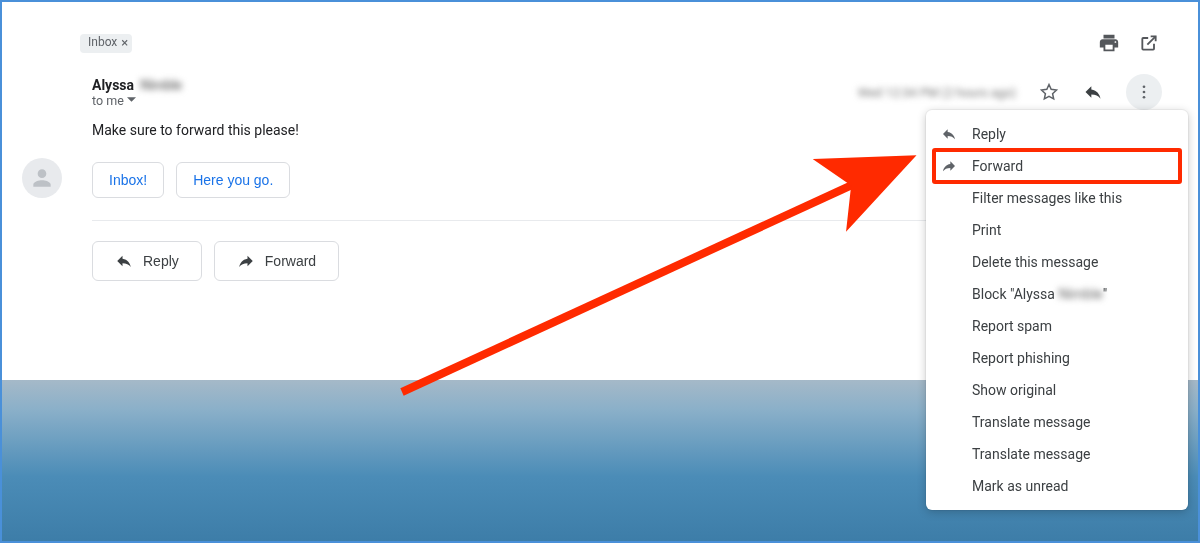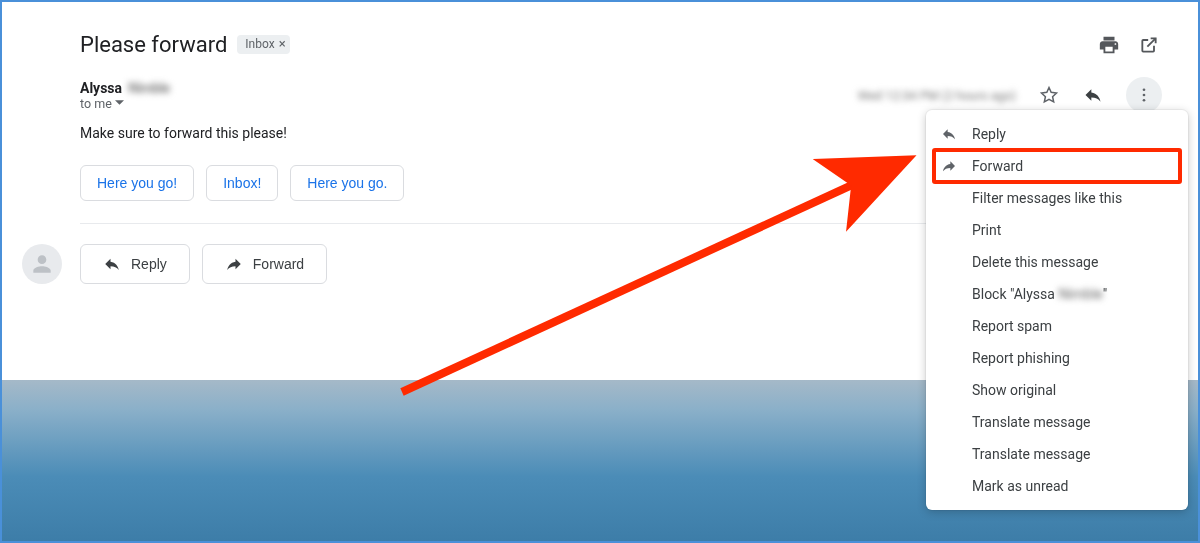--- a/index.html
+++ b/index.html
@@ -33,21 +33,21 @@
       color: #5f6368;
       display: inline-flex;
       align-items: center;
       gap: 4px;
       cursor: pointer;
     }
     .label-chip .x { font-size: 13px; color: #5f6368; }
     .header-actions { display: flex; gap: 18px; align-items: center; padding-right: 8px; }
     .icon-btn { width: 22px; height: 22px; color: #54575b; cursor: pointer; display: flex; align-items: center; justify-content: center; }
 
-    .message-row { display: flex; gap: 18px; align-items: flex-end; }
+    .message-row { display: flex; gap: 30px; align-items: center; }
     .avatar {
       width: 40px; height: 40px; border-radius: 50%;
       background: #e8eaed; display: flex; align-items: center; justify-content: center;
       flex-shrink: 0; margin-left: -10px;
     }
     .avatar svg { fill: #bdc1c6; }
     .message-content { flex: 1; }
     .sender-line { display: flex; align-items: center; justify-content: space-between; }
     .sender-left { display: flex; flex-direction: column; }
     .sender-name { font-size: 14px; font-weight: 700; color: #202124; display: flex; align-items: center; gap: 6px; }
@@ -114,21 +114,20 @@
 </head>
 <body>
 
 <div class="sky-strip"></div>
 <div class="ocean"></div>
 
 <div class="email-container">
 
   <div class="header-row">
     <div class="subject-area">
-      <span class="subject-title">Please forward</span>
       <span class="label-chip">
         <span>Inbox</span>
         <span class="x">×</span>
       </span>
     </div>
     <div class="header-actions">
       <span class="icon-btn">
         <svg viewBox="0 0 24 24" width="22" height="22" fill="currentColor">
             <path d="M19 8H5c-1.66 0-3 1.34-3 3v6h4v4h12v-4h4v-6c0-1.66-1.34-3-3-3zm-3 11H8v-5h8v5zm3-7c-.55 0-1-.45-1-1s.45-1 1-1 1 .45 1 1-.45 1-1 1zM18 3H6v4h12V3z"></path>
           </svg>
@@ -182,21 +181,20 @@
                 <circle cx="12" cy="12" r="1.8"></circle>
                 <circle cx="12" cy="19" r="1.8"></circle>
               </svg>
           </span>
         </div>
       </div>
 
       <div class="body-text">Make sure to forward this please!</div>
 
       <div class="smart-replies">
-        <button class="smart-reply">Here you go!</button>
         <button class="smart-reply">Inbox!</button>
         <button class="smart-reply">Here you go.</button>
       </div>
 
       <hr class="divider">
 
       <div class="action-buttons">
         <button class="action-btn">
           <svg viewBox="0 0 24 24" width="18" height="18" fill="#3c4043">
               <path d="M10 9V5l-7 7 7 7v-4.1c5 0 8.5 1.6 11 5.1-1-5-4-10-11-11z"></path>

